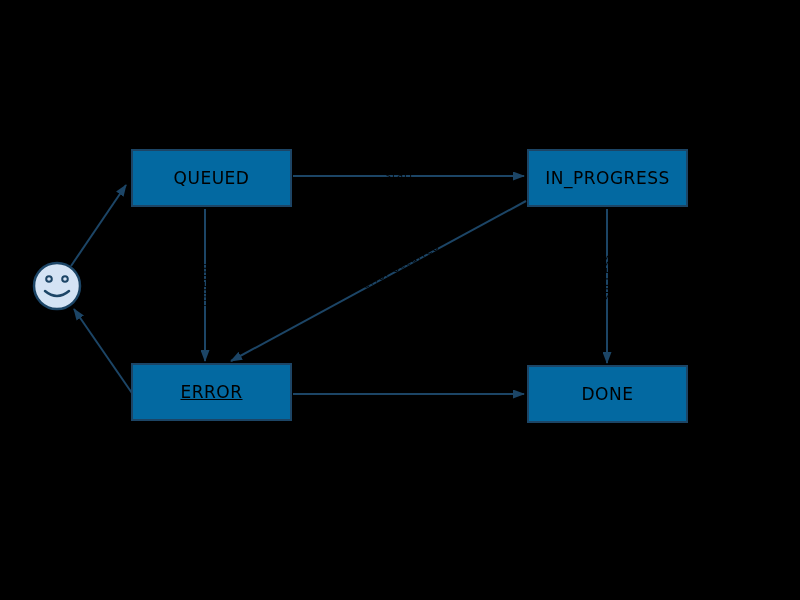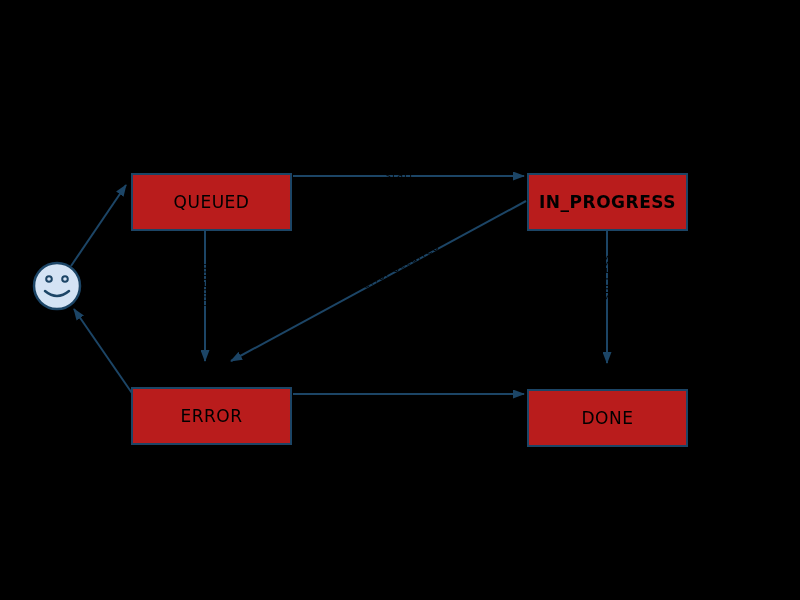--- a/index.html
+++ b/index.html
@@ -19,34 +19,33 @@
     position: absolute;
     left: 0;
     top: 0;
     width: 800px;
     height: 600px;
   }
   .state-node {
     position: absolute;
     width: 157px;
     height: 54px;
-    background: #b91c1c;
+    background: #0369a1;
     border: 2px solid #1c4566;
     display: flex;
     align-items: center;
     justify-content: center;
     color: #000000;
     font-size: 17px;
     letter-spacing: 0.5px;
     box-sizing: content-box;
-    margin-top: 24px;
   }
   #node-queued      { left: 131px; top: 149px; }
-  #node-in-progress { left: 527px; top: 149px; font-weight: bold; }
-  #node-error       { left: 131px; top: 363px; }
+  #node-in-progress { left: 527px; top: 149px; }
+  #node-error       { left: 131px; top: 363px; text-decoration: underline; }
   #node-done        { left: 527px; top: 365px; justify-content: center; }
   .edge-label {
     font-family: "DejaVu Sans", sans-serif;
     font-size: 10px;
     fill: #000000; 
     letter-spacing: 1px;
   }
 </style>
 </head>
 <body>

